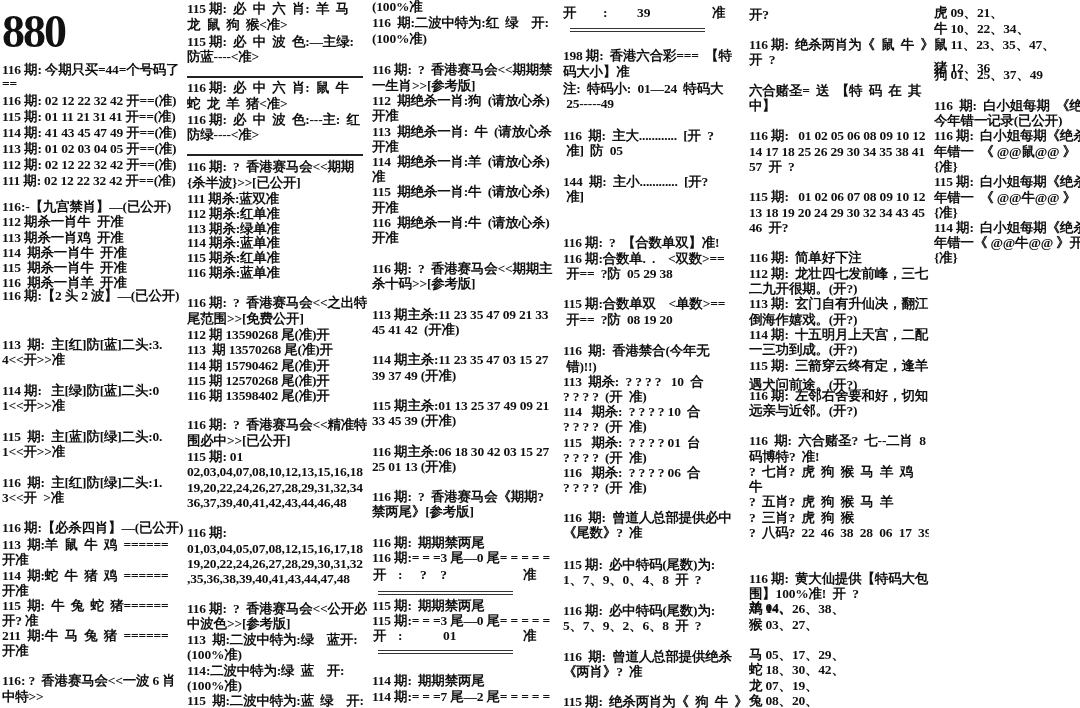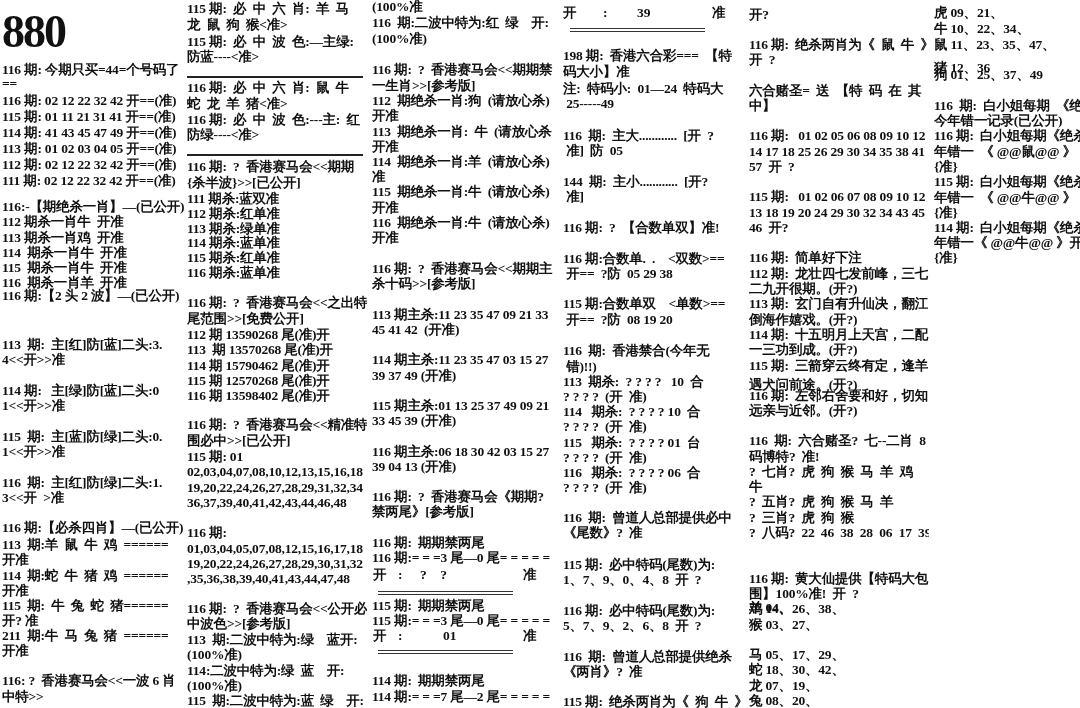--- a/index.html
+++ b/index.html
@@ -20,21 +20,21 @@
   <div class="title">880</div>
   <div class="ln" style="top:62px">116 期: 今期只买=44=个号码了</div>
   <div class="ln" style="top:76px">==</div>
   <div class="ln" style="top:93px">116 期: 02 12 22 32 42 开==(准)</div>
   <div class="ln" style="top:109px">115 期: 01 11 21 31 41 开==(准)</div>
   <div class="ln" style="top:125px">114 期: 41 43 45 47 49 开==(准)</div>
   <div class="ln" style="top:141px">113 期: 01 02 03 04 05 开==(准)</div>
   <div class="ln" style="top:157px">112 期: 02 12 22 32 42 开==(准)</div>
   <div class="ln" style="top:173px">111 期: 02 12 22 32 42 开==(准)</div>
 
-  <div class="ln" style="top:199px">116:-【期绝杀一肖】—(已公开)</div>
+  <div class="ln" style="top:199px">116:-【九宫禁肖】—(已公开)</div>
   <div class="ln" style="top:214px">112 期杀一肖牛  开准</div>
   <div class="ln" style="top:230px">113 期杀一肖鸡  开准</div>
   <div class="ln" style="top:245px">114  期杀一肖牛  开准</div>
   <div class="ln" style="top:260px">115  期杀一肖牛  开准</div>
   <div class="ln" style="top:275px">116  期杀一肖羊  开准</div>
 
   <div class="ln" style="top:288px">116 期:【2 头 2 波】—(已公开)</div>
   <div class="ln" style="top:337px">113  期:  主[红]防[蓝]二头:3.</div>
   <div class="ln" style="top:352px">4&lt;&lt;开&gt;&gt;准</div>
   <div class="ln" style="top:383px">114 期:   主[绿]防[蓝]二头:0</div>
@@ -128,21 +128,21 @@
 
   <div class="ln" style="top:261px">116 期:  ?  香港赛马会&lt;&lt;期期主</div>
   <div class="ln" style="top:276px">杀十码&gt;&gt;[参考版]</div>
   <div class="ln" style="top:307px">113 期主杀:11 23 35 47 09 21 33</div>
   <div class="ln" style="top:322px">45 41 42  (开准)</div>
   <div class="ln" style="top:352px">114 期主杀:11 23 35 47 03 15 27</div>
   <div class="ln" style="top:368px">39 37 49 (开准)</div>
   <div class="ln" style="top:398px">115 期主杀:01 13 25 37 49 09 21</div>
   <div class="ln" style="top:413px">33 45 39 (开准)</div>
   <div class="ln" style="top:444px">116 期主杀:06 18 30 42 03 15 27</div>
-  <div class="ln" style="top:459px">39 04 13 (开准)</div>
+  <div class="ln" style="top:459px">25 01 13 (开准)</div>
 
   <div class="ln" style="top:489px">116 期:  ?  香港赛马会《期期?</div>
   <div class="ln" style="top:504px">禁两尾》[参考版]</div>
 
   <div class="ln" style="top:535px">116 期:  期期禁两尾</div>
   <div class="ln" style="top:550px">116 期:= = =3 尾—0 尾= = = = =</div>
   <div class="res" style="top:567px">
     <span style="left:1px">开</span>
     <span style="left:26px">:</span>
     <span style="left:48px">?    ?</span>
@@ -177,21 +177,21 @@
   <div class="ln" style="top:64px">码大小】准</div>
   <div class="ln" style="top:81px">注:  特码小:  01—24  特码大</div>
   <div class="ln" style="top:96px"> 25-----49</div>
 
   <div class="ln" style="top:128px">116  期:  主大............  [开  ?</div>
   <div class="ln" style="top:143px"> 准]  防  05</div>
 
   <div class="ln" style="top:174px">144  期:  主小............  [开?</div>
   <div class="ln" style="top:189px"> 准]</div>
 
-  <div class="ln" style="top:220px">116 期:  ?  【合数单双】准!</div>
+  <div class="ln" style="top:235px">116 期:  ?  【合数单双】准!</div>
 
   <div class="ln" style="top:251px">116 期:合数单.  .    &lt;双数&gt;==</div>
   <div class="ln" style="top:266px"> 开==  ?防  05 29 38</div>
   <div class="ln" style="top:296px">115 期:合数单双    &lt;单数&gt;==</div>
   <div class="ln" style="top:312px"> 开==  ?防  08 19 20</div>
 
   <div class="ln" style="top:343px">116  期:  香港禁合(今年无</div>
   <div class="ln" style="top:359px"> 错)!!)</div>
   <div class="ln" style="top:374px">113  期杀:  ? ? ? ?   10  合</div>
   <div class="ln" style="top:389px">? ? ? ?  (开  准)</div>

